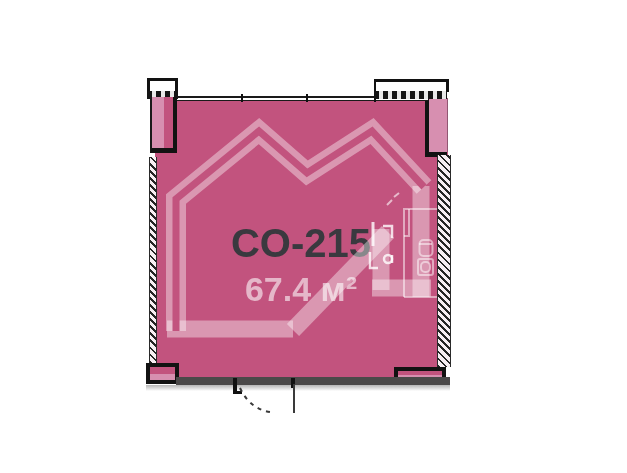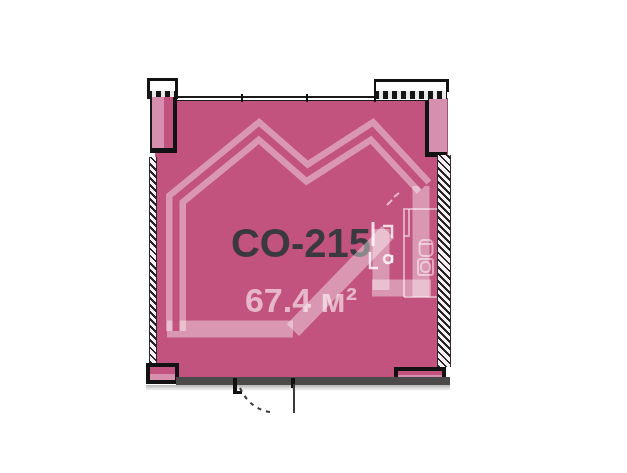--- a/index.html
+++ b/index.html
@@ -19,21 +19,21 @@
     font-family:"Liberation Sans",sans-serif;
   }
   .abs{position:absolute;}
   
   .pink-a{left:155px;top:100px;width:293px;height:58px;background:var(--unit-fill);}
   .pink-b{left:155px;top:157px;width:282px;height:220px;background:var(--unit-fill);}
   
   .unit-id{left:226px;top:223px;width:150px;text-align:center;
     font-size:40px;font-weight:700;letter-spacing:0;color:var(--unit-text);line-height:1;}
   .area{left:224px;top:272px;width:154px;text-align:center;
-    font-size:34px;font-weight:700;color:var(--area-text);line-height:1;margin-top:11px;}
+    font-size:34px;font-weight:700;color:var(--area-text);line-height:1;}
   
   .overlay{left:0;top:0;width:627px;height:473px;pointer-events:none;}
   
   .shaft{left:429px;top:98px;width:18px;height:54px;background:var(--unit-fill-light);border-right:1px solid rgba(60,20,40,.45);}
   .shaft-bl{left:425px;top:97px;width:4px;height:60px;background:var(--outline);}
   .shaft-bb{left:425px;top:152px;width:22px;height:5px;background:var(--outline);}
   
   .win-top{left:177px;top:96px;width:251px;height:2px;background:#fff;
     border-top:2px solid #1a1a1a;border-bottom:1px solid #1a1a1a;}
   .tick{width:2px;height:8px;background:#111;top:94px;}

